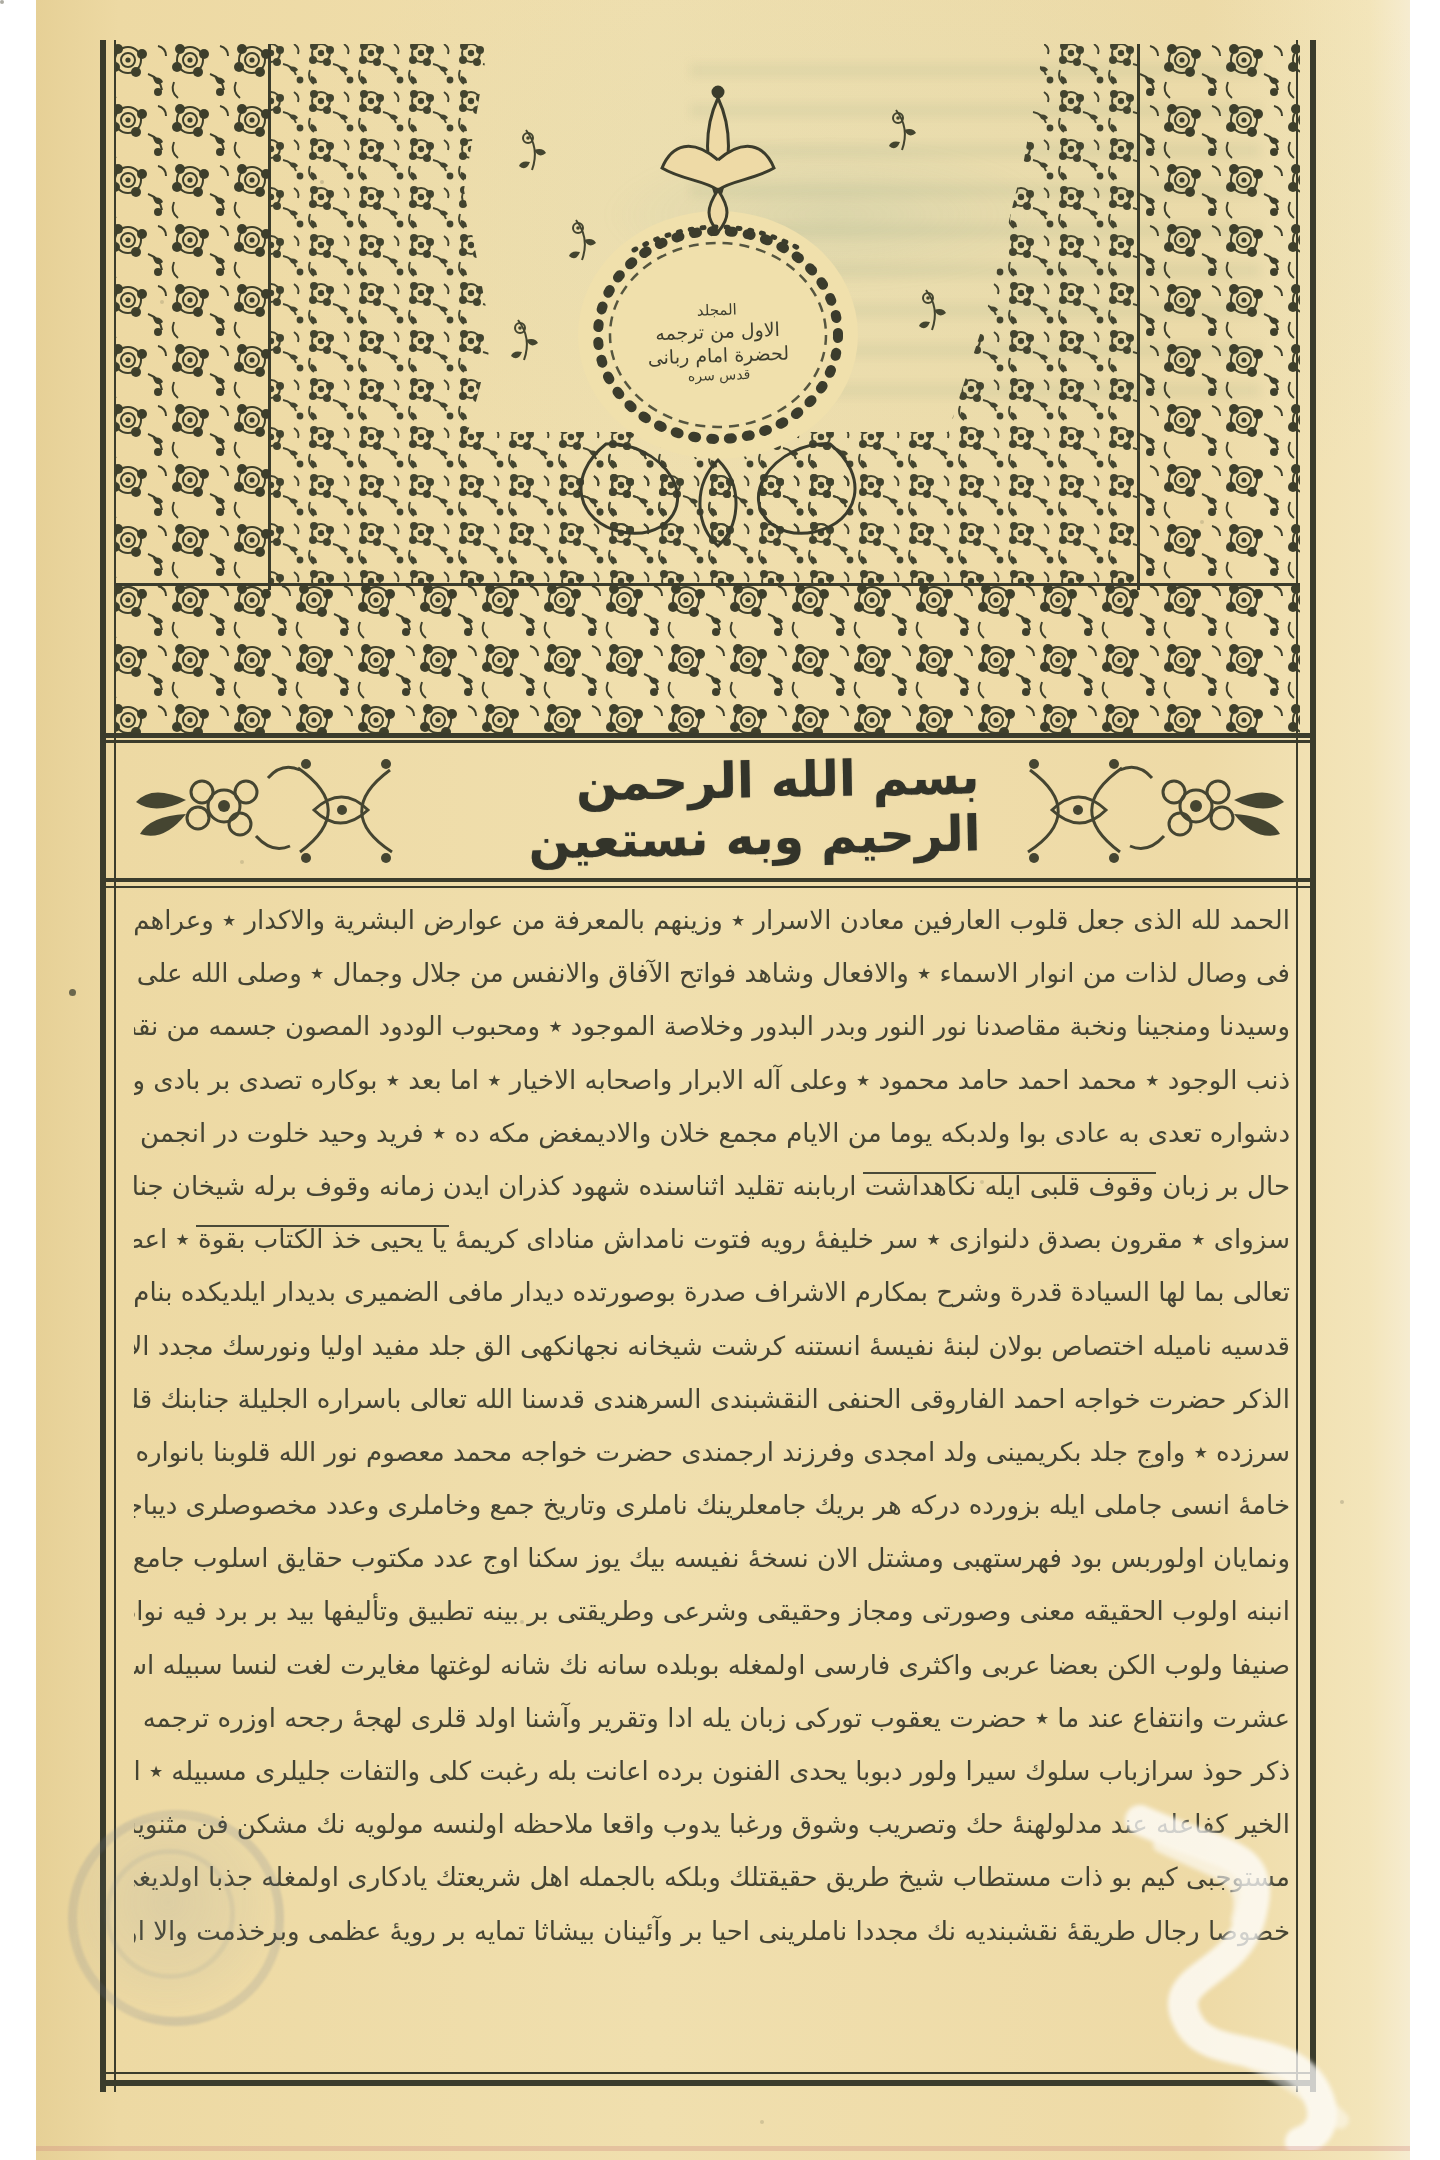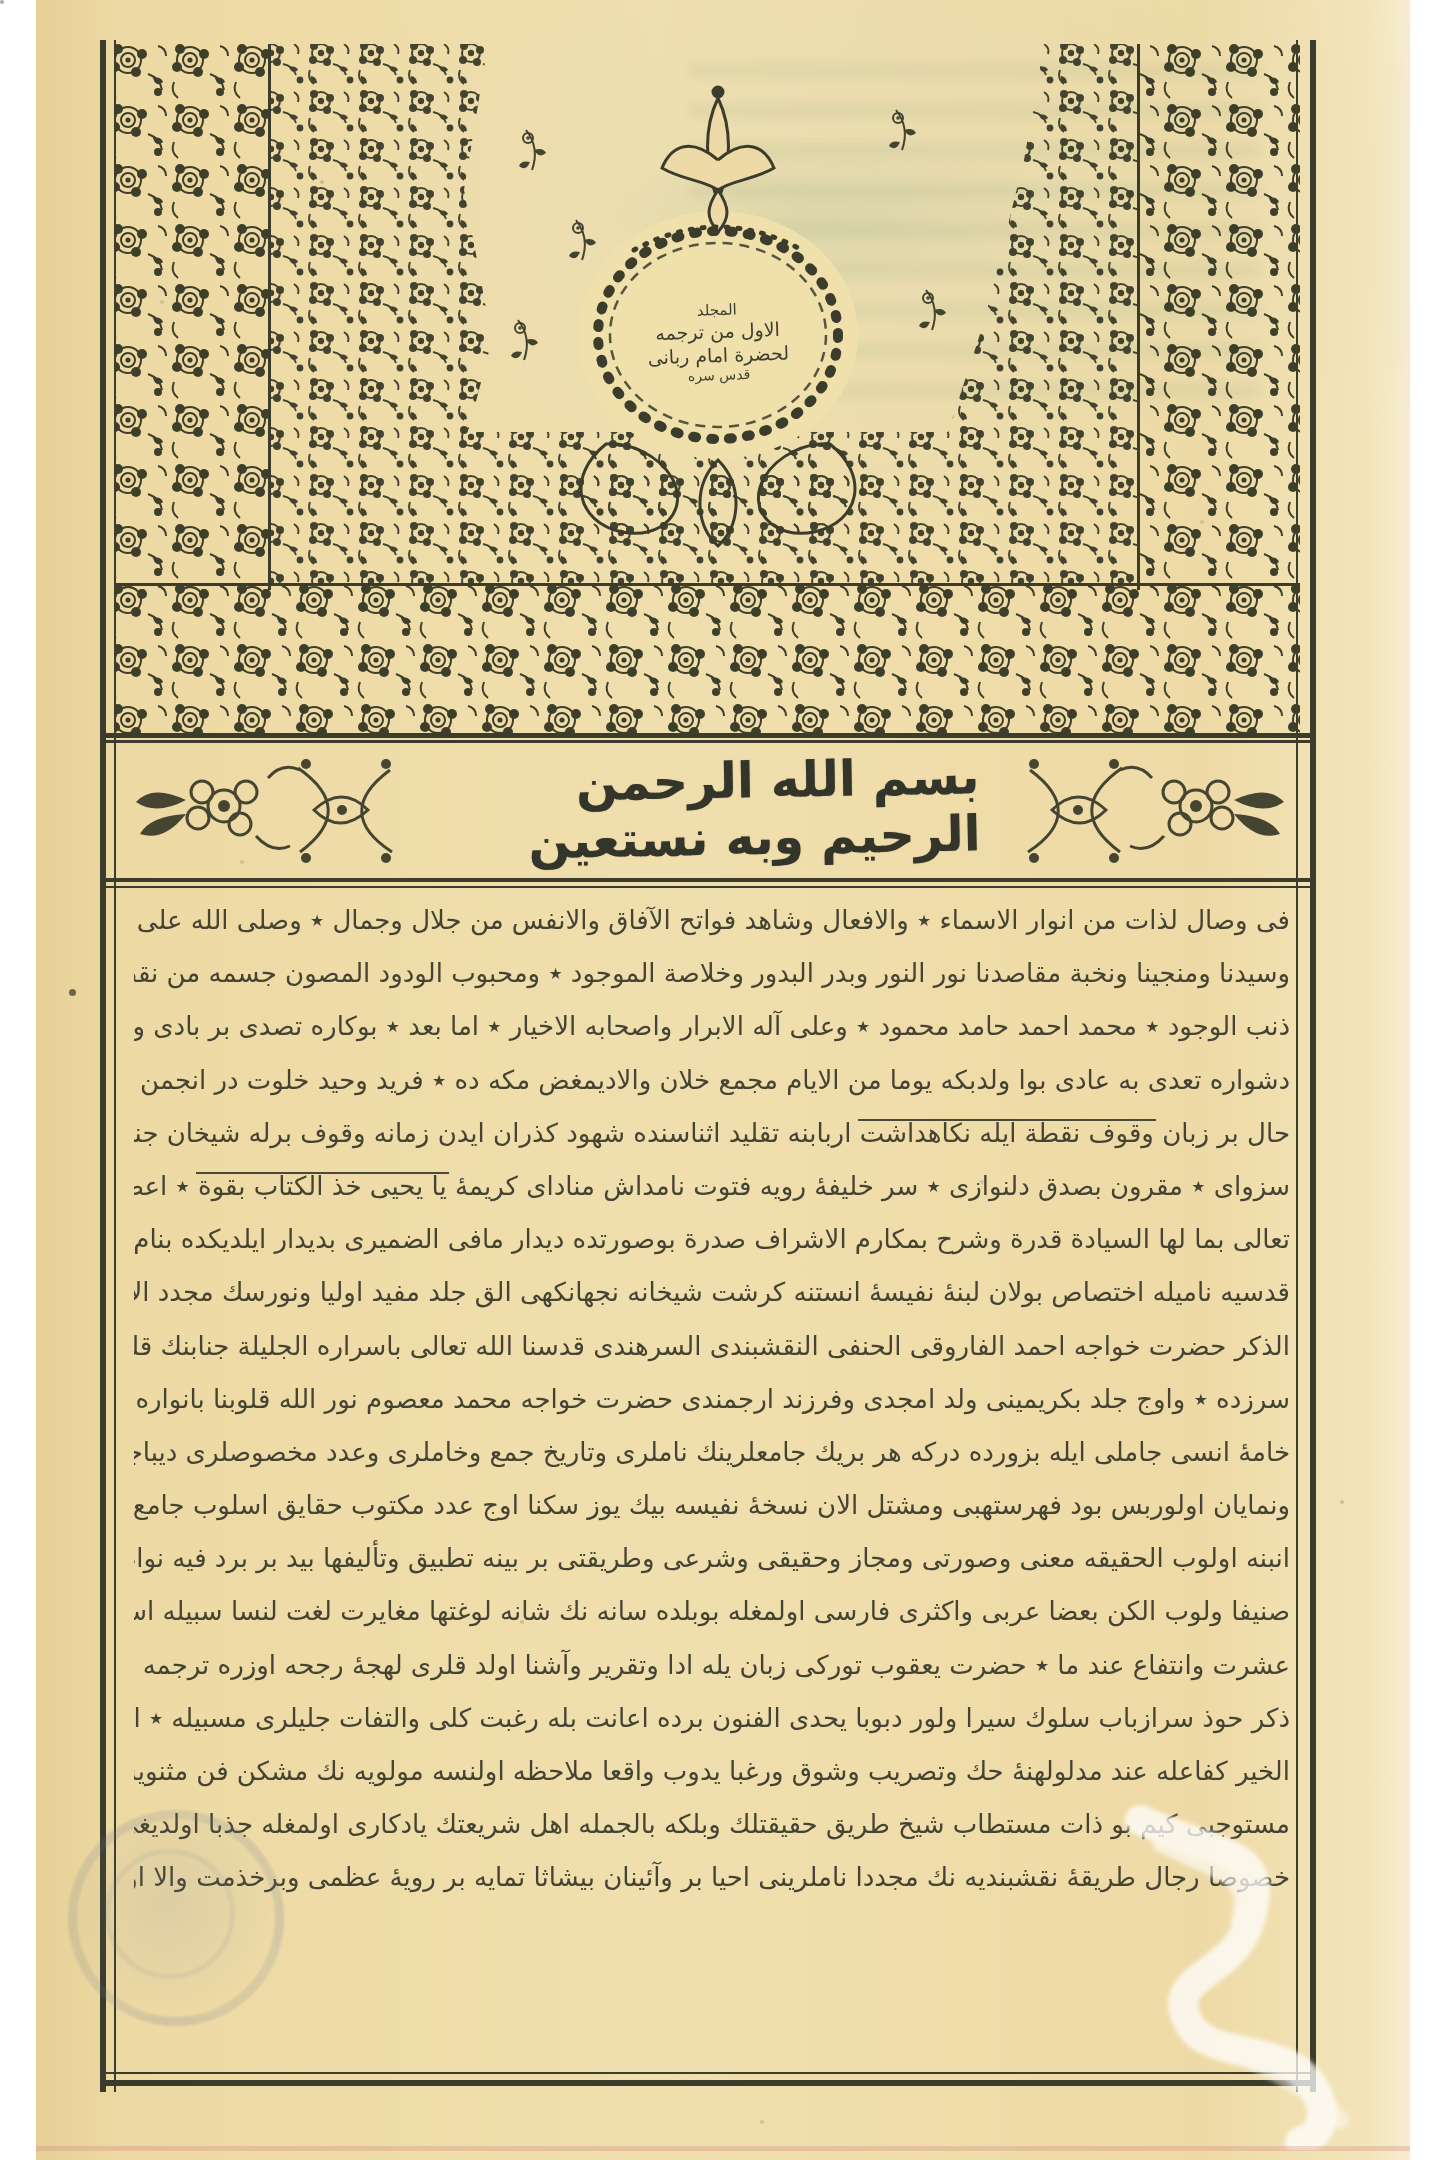--- a/index.html
+++ b/index.html
@@ -222,25 +222,26 @@
     <circle cx="178" cy="16" r="5" fill="#454531" stroke="none"></circle>
     <circle cx="258" cy="16" r="5" fill="#454531" stroke="none"></circle>
     <circle cx="178" cy="110" r="5" fill="#454531" stroke="none"></circle>
     <circle cx="258" cy="110" r="5" fill="#454531" stroke="none"></circle>
   </g>
 </svg>
 
 <div class="basmala">بسم الله الرحمن الرحيم وبه نستعين</div>
 
 <div class="body-text">
+    <div class="bl"><span>الحمد لله الذى جعل قلوب العارفين معادن الاسرار ٭ وزينهم بالمعرفة من عوارض البشرية والاكدار ٭ وعراهم</span></div>
     <div class="bl"><span>فى وصال لذات من انوار الاسماء ٭ والافعال وشاهد فواتح الآفاق والانفس من جلال وجمال ٭ وصلى الله على سندنا</span></div>
     <div class="bl"><span>وسيدنا ومنجينا ونخبة مقاصدنا نور النور وبدر البدور وخلاصة الموجود ٭ ومحبوب الودود المصون جسمه من نقطة</span></div>
     <div class="bl"><span>ذنب الوجود ٭ محمد احمد حامد محمود ٭ وعلى آله الابرار واصحابه الاخيار ٭ اما بعد ٭ بوكاره تصدى بر بادى وبوامر</span></div>
     <div class="bl"><span>دشواره تعدى به عادى بوا ولدبكه يوما من الايام مجمع خلان والاديمغض مكه ده ٭ فريد وحيد خلوت در انجمن وزره كندى</span></div>
-    <div class="bl"><span>حال بر زبان</span> <span class="ol">وقوف نقطة ايله نكاهداشت</span> <span>اربابنه تقليد اثناسنده شهود كذران ايدن زمانه وقوف برله شيخان جنان</span></div>
+    <div class="bl"><span>حال بر زبان</span> <span class="ol">وقوف قلبى ايله نكاهداشت</span> <span>اربابنه تقليد اثناسنده شهود كذران ايدن زمانه وقوف برله شيخان جنان</span></div>
     <div class="bl"><span>سزواى ٭ مقرون بصدق دلنوازى ٭ سر خليفهٔ رويه فتوت نامداش منادای كريمهٔ</span> <span class="ol">يا يحيى خذ الكتاب بقوة</span> <span>٭ اعطا الله</span></div>
     <div class="bl"><span>تعالى بما لها السيادة قدرة وشرح بمكارم الاشراف صدرة بوصورتده ديدار مافى الضميرى بديدار ايلديكده بنام خزائن مكتوبات</span></div>
     <div class="bl"><span>قدسيه ناميله اختصاص بولان لبنهٔ نفيسهٔ انستنه كرشت شيخانه نجهانكهى الق جلد مفيد اوليا ونورسك مجدد الالف الثانات</span></div>
     <div class="bl"><span>الذكر حضرت خواجه احمد الفاروقى الحنفى النقشبندى السرهندى قدسنا الله تعالى باسراره الجليلة جنابنك قلم قدسى رقملرندن</span></div>
     <div class="bl"><span>سرزده ٭ واوج جلد بكريمينى ولد امجدى وفرزند ارجمندى حضرت خواجه محمد معصوم نور الله قلوبنا بانواره الجليله جنابك</span></div>
     <div class="bl"><span>خامهٔ انسى جاملى ايله بزورده دركه هر بريك جامعلرينك ناملرى وتاريخ جمع وخاملرى وعدد مخصوصلرى ديباجه لرندن ظاهر</span></div>
     <div class="bl"><span>ونمايان اولوربس بود فهرستهبى ومشتل الان نسخهٔ نفيسه بيك يوز سكنا اوج عدد مكتوب حقايق اسلوب جامع بر بحر وضع منظومهٔ</span></div>
     <div class="bl"><span>انبنه اولوب الحقيقه معنى وصورتى ومجاز وحقيقى وشرعى وطريقتى بر بينه تطبيق وتأليفها بيد بر برد فيه نوادر وخزينهٔ جواهر</span></div>
     <div class="bl"><span>صنيفا ولوب الكن بعضا عربى واكثرى فارسى اولمغله بوبلده سانه نك شانه لوغتها مغايرت لغت لنسا سبيله استفاده سنده</span></div>
     <div class="bl"><span>عشرت وانتفاع عند ما ٭ حضرت يعقوب توركى زبان يله ادا وتقرير وآشنا اولد قلرى لهجهٔ رجحه اوزره ترجمه وتعبير اولنسه</span> </div>

